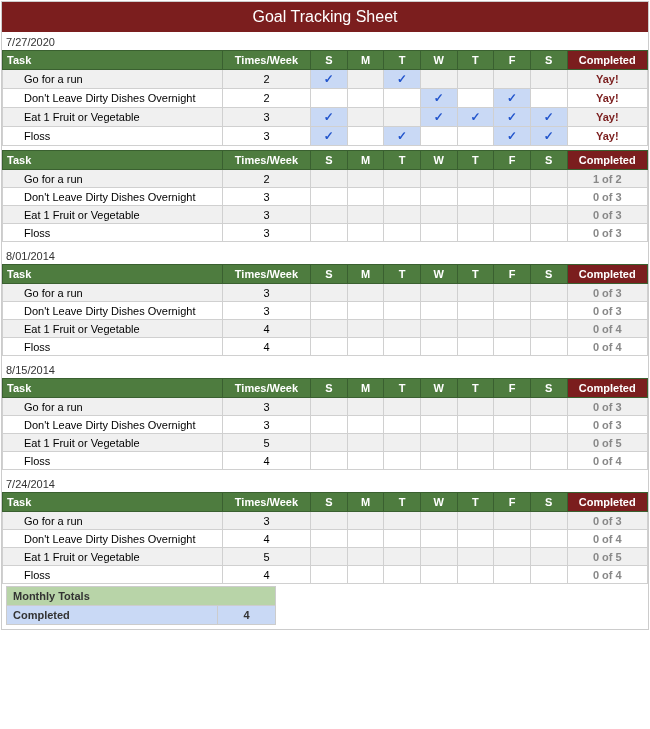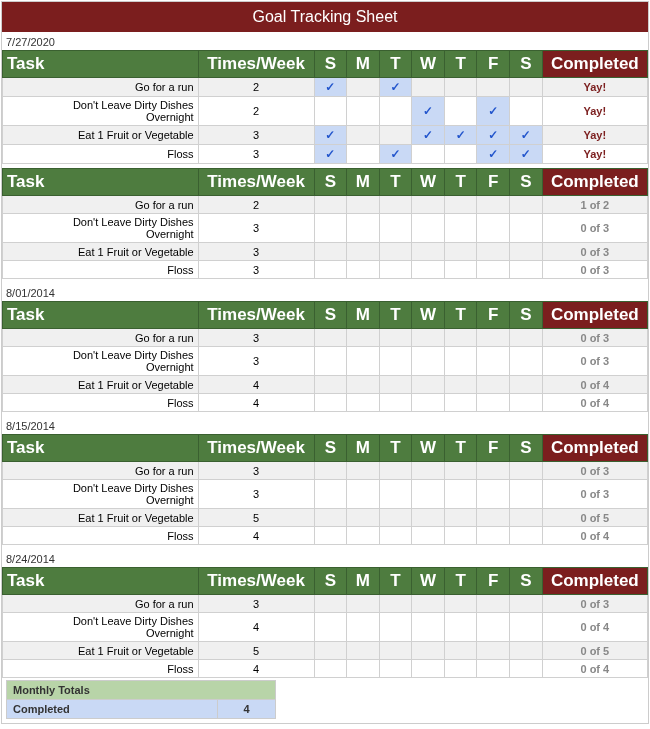--- a/index.html
+++ b/index.html
@@ -28,37 +28,37 @@
       padding: 4px 4px 2px 4px;
       background: #fff;
     }
     table {
       width: 100%;
       border-collapse: collapse;
     }
     .header-row th {
       background: #4e7c3f;
       color: #fff;
-      font-size: 17px;
+      font-size: 11px;
       font-weight: bold;
       padding: 3px 4px;
       text-align: center;
       border: 1px solid #3a6030;
     }
     .header-row th.task-col {
       text-align: left;
     }
     .data-row td {
       border: 1px solid #d0d0d0;
       padding: 2px 4px;
       text-align: center;
       height: 18px;
     }
     .data-row td.task-col {
-      text-align: right;
+      text-align: left;
       padding-left: 21px;
     }
     .data-row:nth-child(odd) td {
       background: #f0f0f0;
     }
     .data-row:nth-child(even) td {
       background: #ffffff;
     }
     .check-cell {
       background: #c9d9f5 !important;
@@ -396,21 +396,21 @@
             <td></td>
             <td></td>
             <td></td>
             <td></td>
             <td></td>
             <td class="of-val completed-col">0 of 4</td>
           </tr>
         </tbody>
       </table>
       <div class="spacer"></div>
-      <div class="date-header">8/24/2014</div>
+      <div class="date-header">7/24/2014</div>
       <table>
         <thead>
           <tr class="header-row">
             <th class="task-col" style="width: 180px;">Task</th>
             <th style="width: 65px;">Times/Week</th>
             <th style="width: 30px;">S</th>
             <th style="width: 30px;">M</th>
             <th style="width: 30px;">T</th>
             <th style="width: 30px;">W</th>
             <th style="width: 30px;">T</th>

